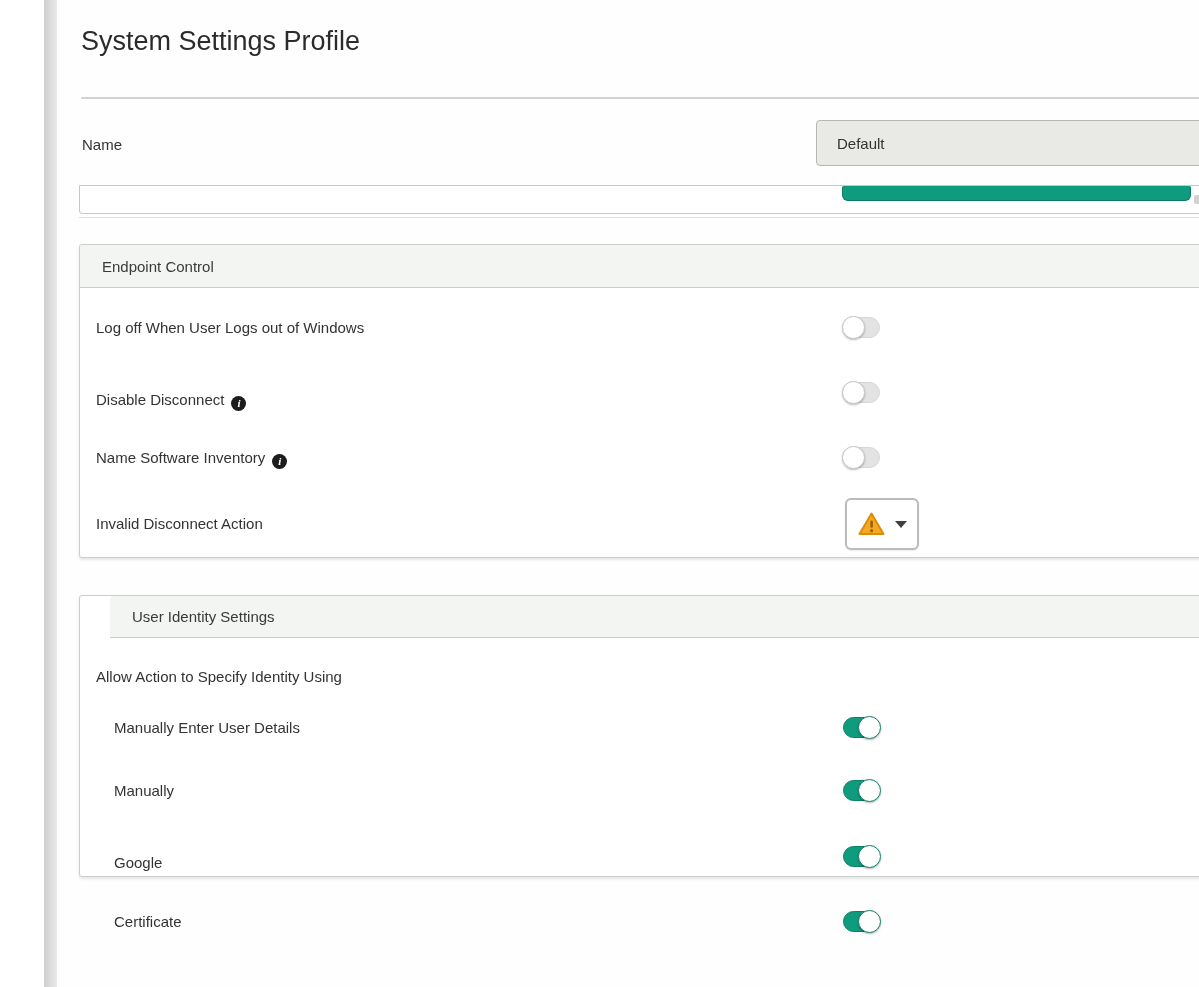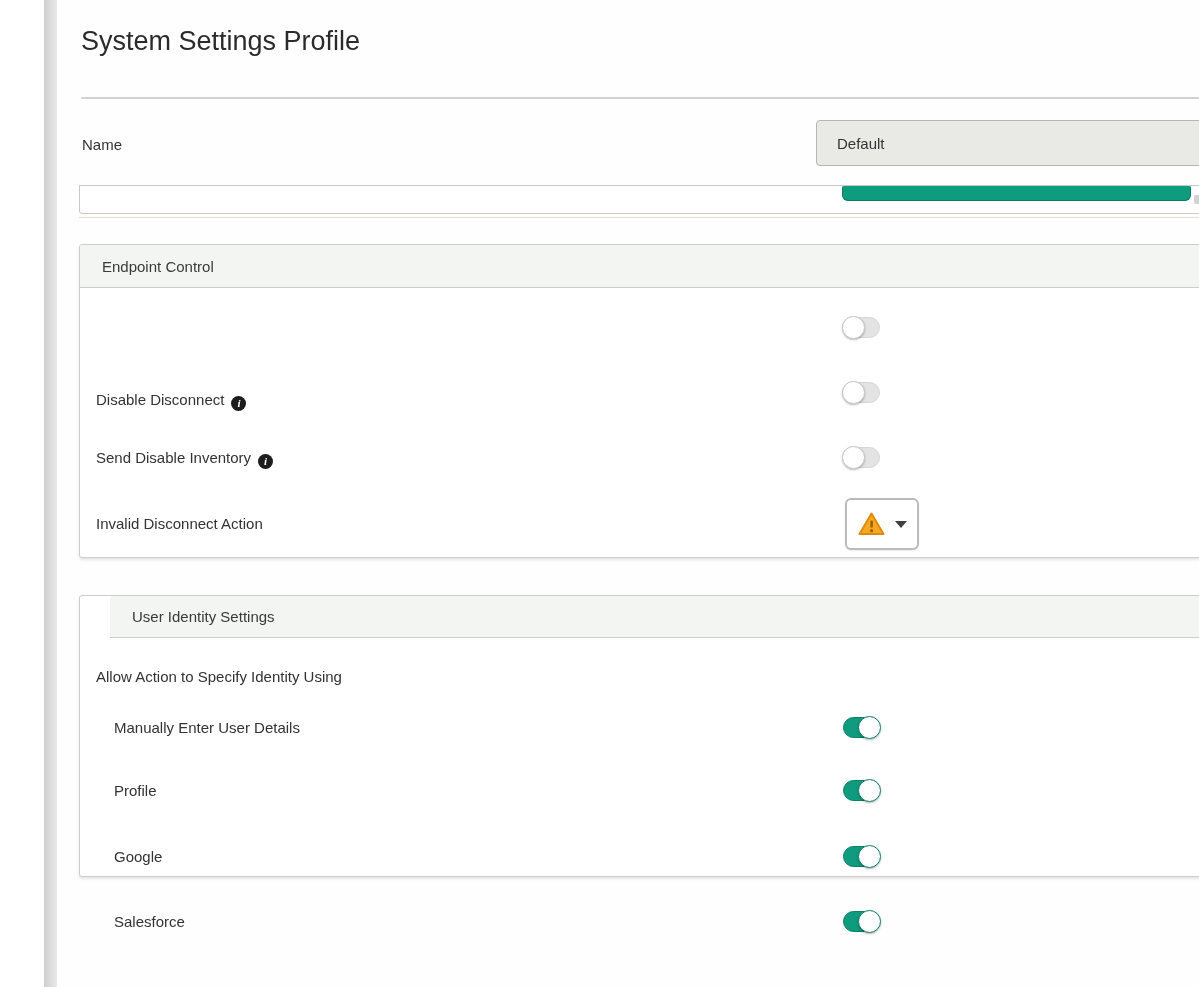--- a/index.html
+++ b/index.html
@@ -79,30 +79,31 @@
   <div class="cut-box"></div>
   <div class="teal-bar"></div>
   <div class="grip"></div>
   <div class="warm-line"></div>
 
   <section class="panel panel-endpoint">
     <div class="panel-header">
       <span>Endpoint Control</span>
     </div>
 
+    <span class="row-label" style="top:72px">Log off When User Logs out of Windows</span>
     <div class="toggle off" style="top:72px">
         <div class="knob"></div>
       </div>
 
     <span class="row-label" style="top:144px"><span>Disable Disconnect</span><span class="info-icon">i</span></span>
     <div class="toggle off" style="top:137px">
         <div class="knob"></div>
       </div>
 
-    <span class="row-label" style="top:202px"><span>Send Disable Inventory</span><span class="info-icon">i</span></span>
+    <span class="row-label" style="top:202px"><span>Name Software Inventory</span><span class="info-icon">i</span></span>
     <div class="toggle off" style="top:202px">
         <div class="knob"></div>
       </div>
 
     <span class="row-label" style="top:268px">Invalid Disconnect Action</span>
     <div class="warn-dropdown">
       <svg width="27" height="24" viewBox="0 0 27 24">
         <path d="M13.5 1.5 L25.5 22 L1.5 22 Z" fill="#f6a821" stroke="#e08a0c" stroke-width="2" stroke-linejoin="round"></path>
         <rect x="12.3" y="8.5" width="2.6" height="7.2" rx="1.2" fill="#9a6406"></rect>
         <circle cx="13.6" cy="18.7" r="1.6" fill="#9a6406"></circle>
@@ -116,28 +117,28 @@
       <span>User Identity Settings</span>
     </div>
 
     <span class="row-label" style="top:70px">Allow Action to Specify Identity Using</span>
 
     <span class="row-label indent" style="top:121px">Manually Enter User Details</span>
     <div class="toggle on" style="top:121px">
         <div class="knob"></div>
       </div>
 
-    <span class="row-label indent" style="top:184px">Profile</span>
+    <span class="row-label indent" style="top:184px">Manually</span>
     <div class="toggle on" style="top:184px">
         <div class="knob"></div>
       </div>
 
-    <span class="row-label indent" style="top:250px">Google</span>
+    <span class="row-label indent" style="top:256px">Google</span>
     <div class="toggle on" style="top:250px">
         <div class="knob"></div>
       </div>
 
-    <span class="row-label indent" style="top:315px">Salesforce</span>
+    <span class="row-label indent" style="top:315px">Certificate</span>
     <div class="toggle on" style="top:315px">
         <div class="knob"></div>
       </div>
   </section>
 </div>
 
 </body></html>

